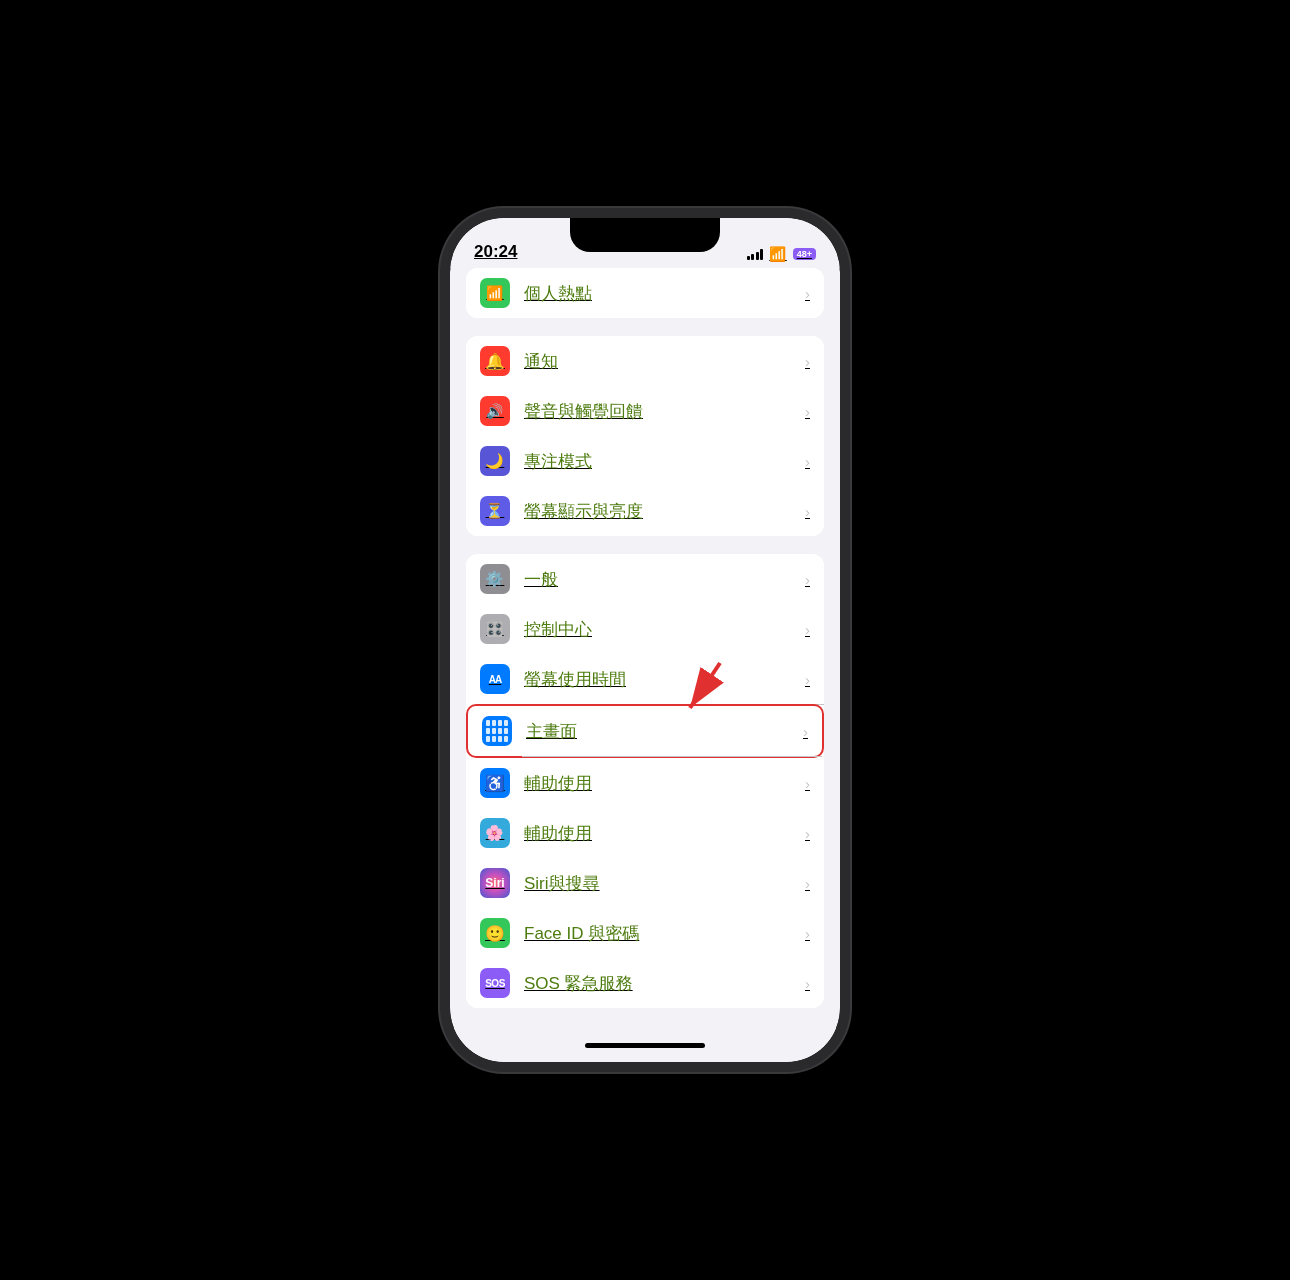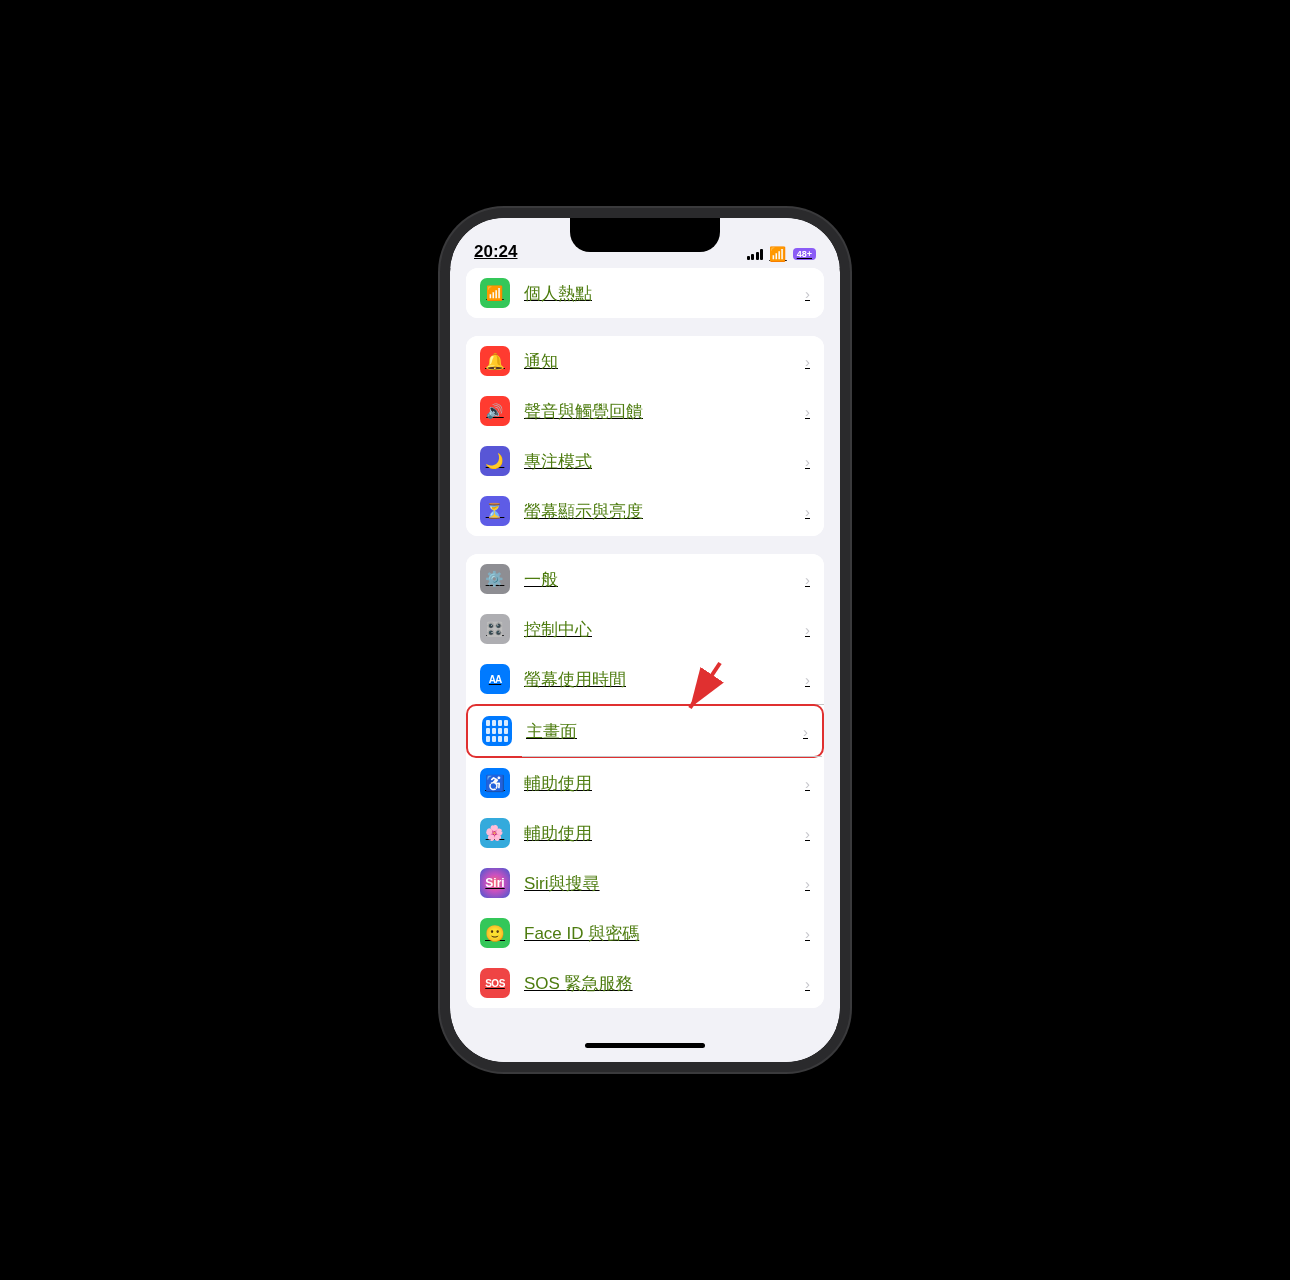--- a/index.html
+++ b/index.html
@@ -163,21 +163,21 @@
     
     .icon-red { background: #ff3b30; }
     .icon-purple { background: #5856d6; }
     .icon-purple2 { background: #5e5ce6; }
     .icon-gray { background: #8e8e93; }
     .icon-gray2 { background: #aeaeb2; }
     .icon-blue { background: #007aff; }
     .icon-blue2 { background: #34aadc; }
     .icon-siri { background: radial-gradient(circle, #ff6b6b 0%, #c850c0 40%, #4158d0 100%); }
     .icon-green { background: #34c759; }
-    .icon-sos { background: #ef4444; }
+    .icon-sos { background: #8b5cf6; }
 
     
     .icon-homescreen {
       background: #007aff;
       display: grid;
       grid-template-columns: repeat(4,1fr);
       grid-template-rows: repeat(3,1fr);
       gap: 2px;
       padding: 4px;
       border-radius: 7px;

